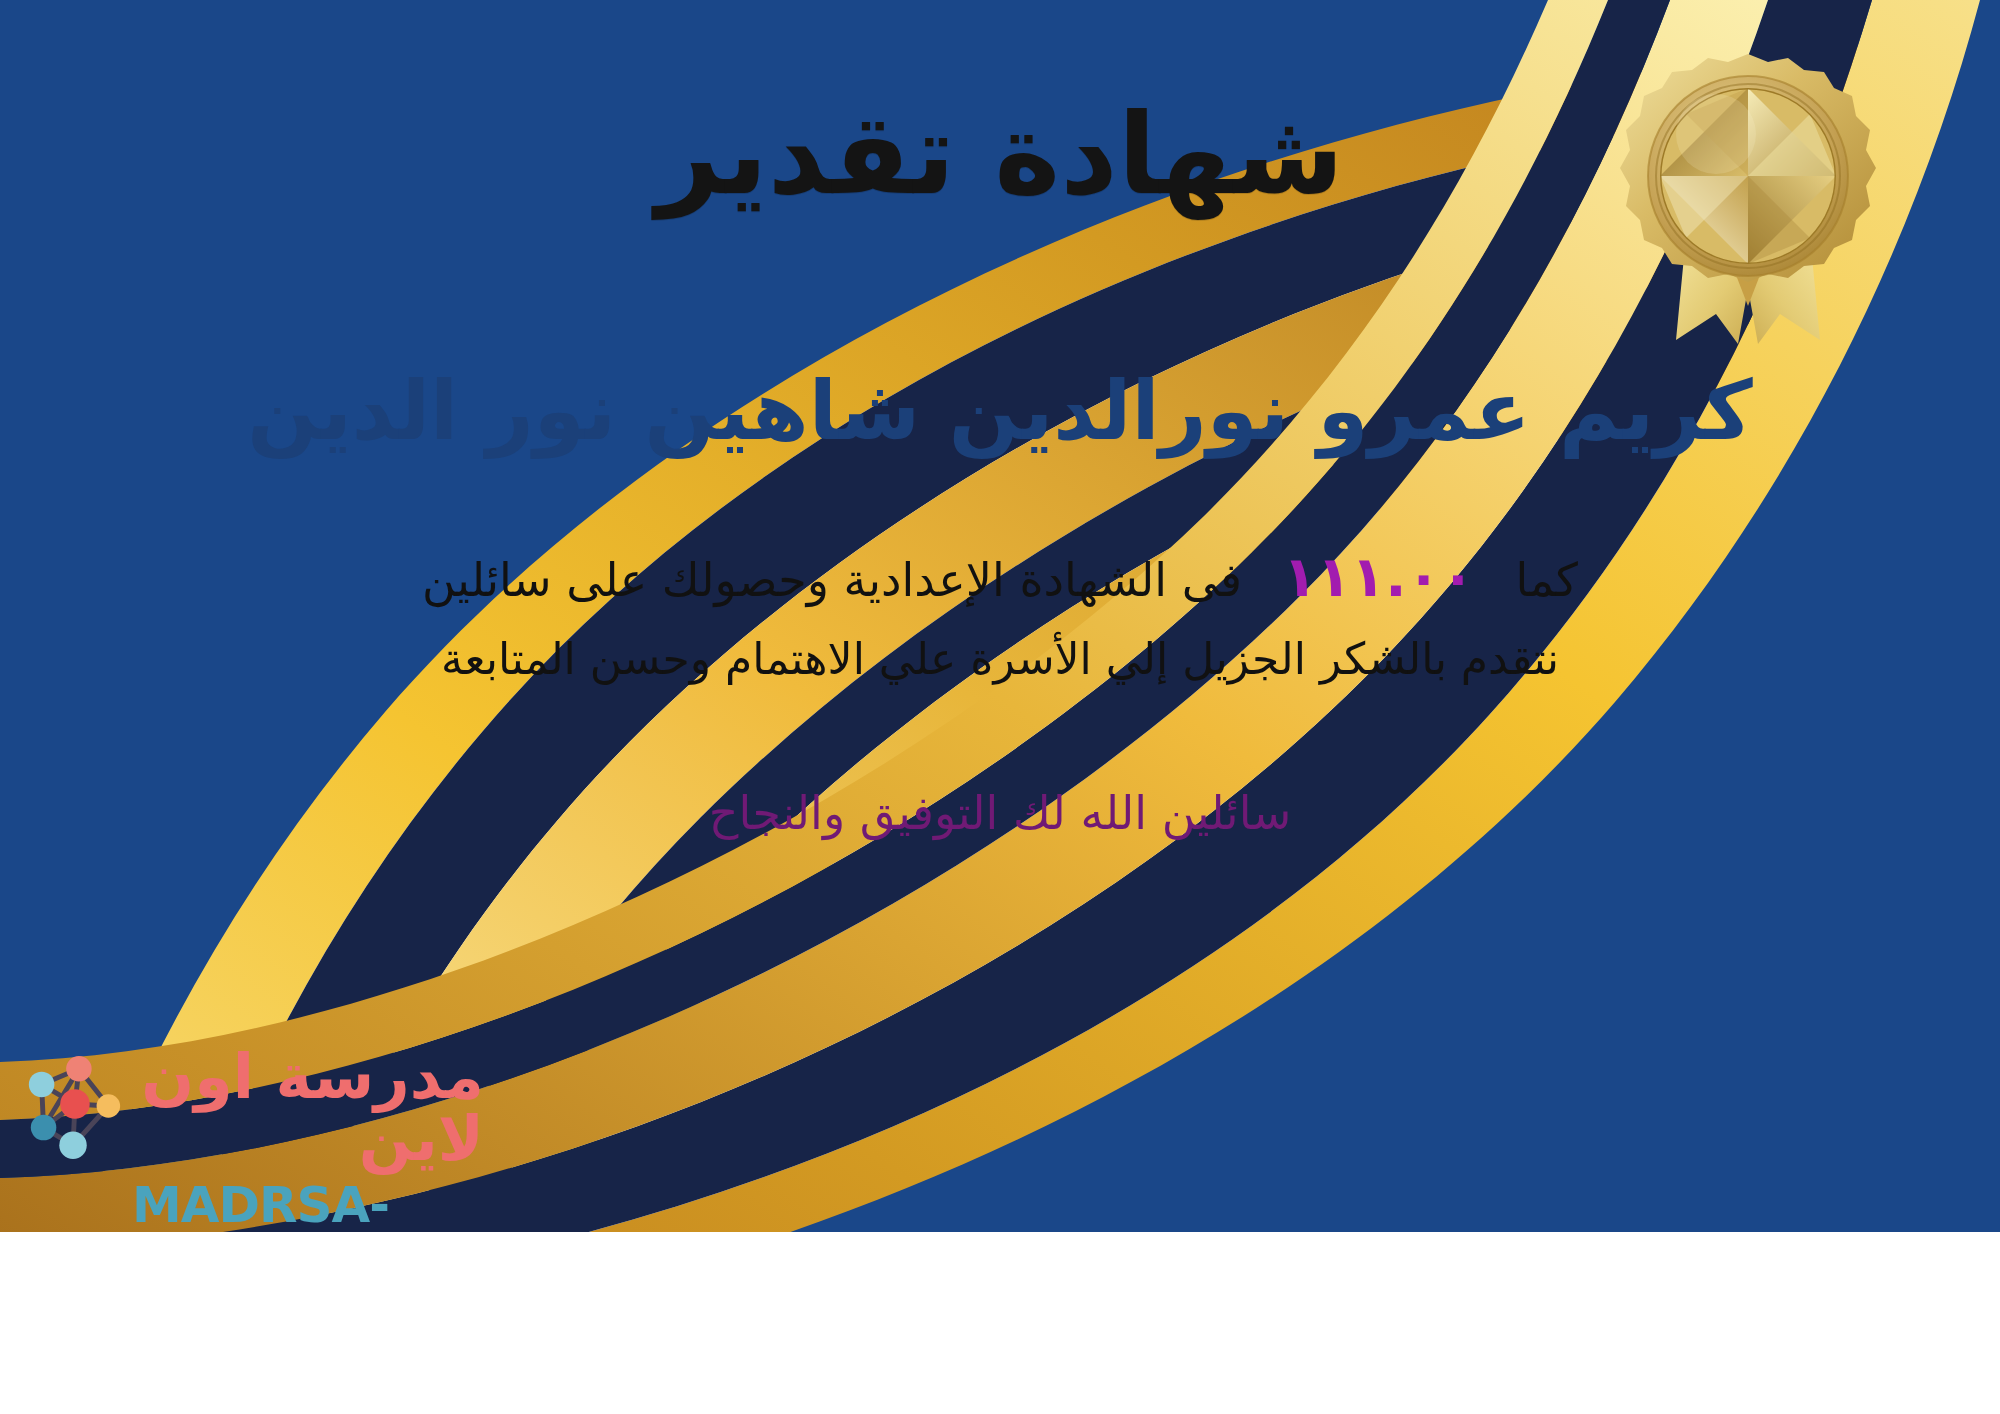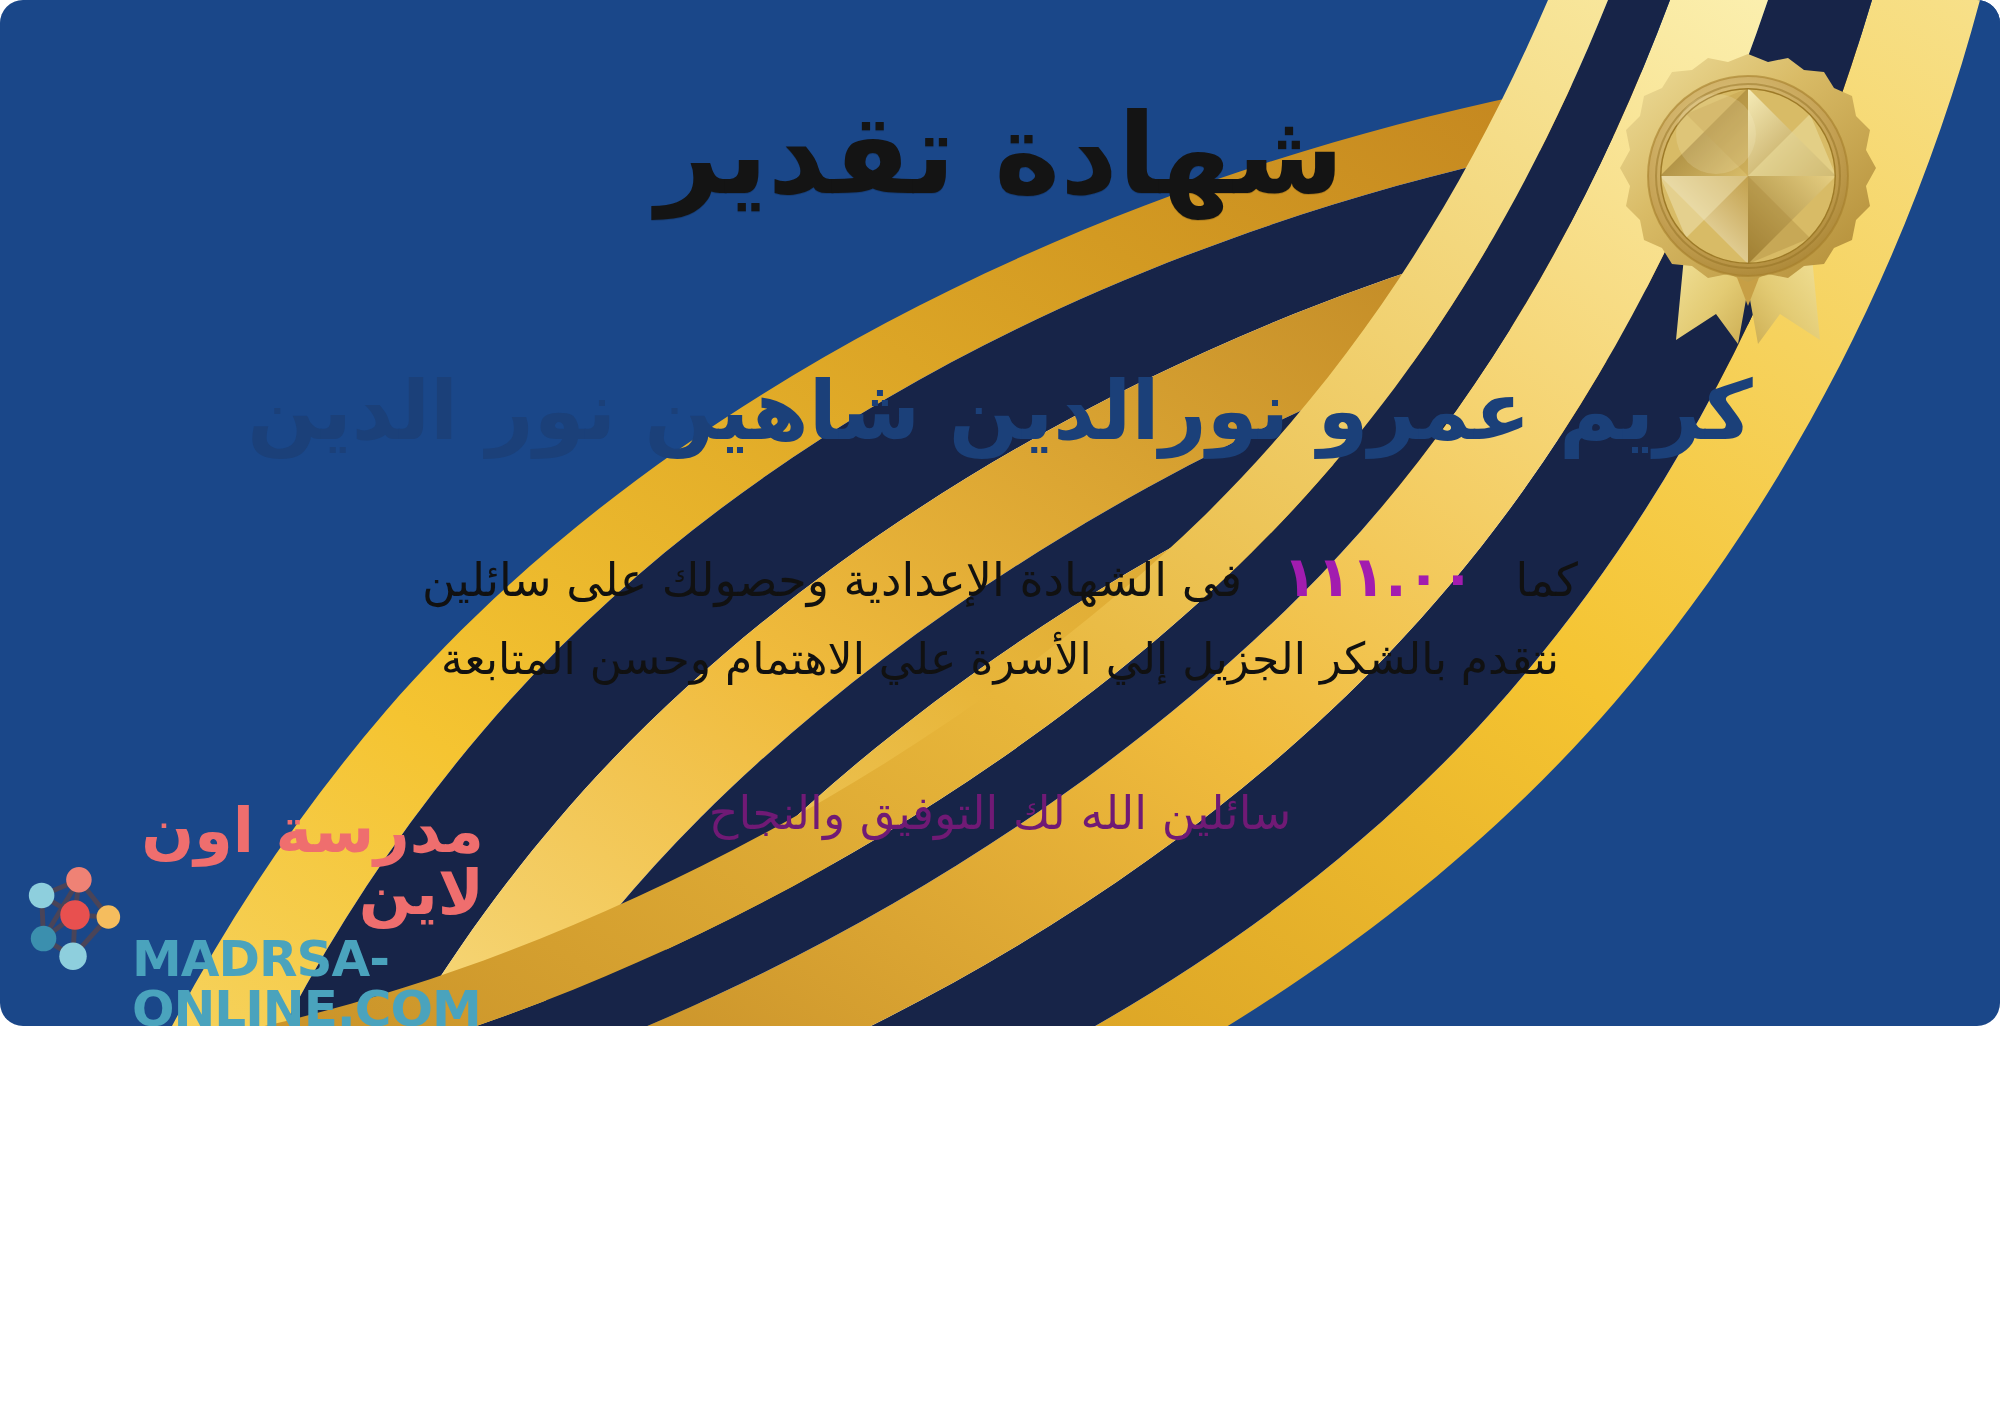--- a/index.html
+++ b/index.html
@@ -2,25 +2,24 @@
 <html lang="ar" dir="rtl"><head>
 <meta charset="utf-8">
 <title>Certificate</title>
 <style>
   html,body{margin:0;padding:0;background:#ffffff;}
   *{box-sizing:border-box;}
 
   #certificate{
     position:relative;
     width:2000px;
-    height:1026px;
+    height:1232px;
     overflow:hidden;
     background:#ffffff;
     font-family:"DejaVu Sans","Liberation Sans",sans-serif;
-    border-radius:23px;
   }
 
   
   .paper-base{
     position:absolute; inset:0;
     background:#fdfdfd;
   }
   .paper-stripes{
     position:absolute; inset:0;
     background:repeating-linear-gradient(
@@ -122,26 +121,26 @@
     top:48px;
     left:1598px;
     width:300px;
     height:300px;
   }
 
   
   .logo{
     position:absolute;
     left:20px;
-    bottom:24px;
+    bottom:16px;
     width:470px;
     height:170px;
     direction:rtl;
     display:flex;
-    align-items:center;
+    align-items:flex-start;
   }
   .logo-text{
     display:flex;
     flex-direction:column;
     align-items:flex-start;
     justify-content:center;
     line-height:1;
   }
   .logo-ar{
     font-size:62px;

